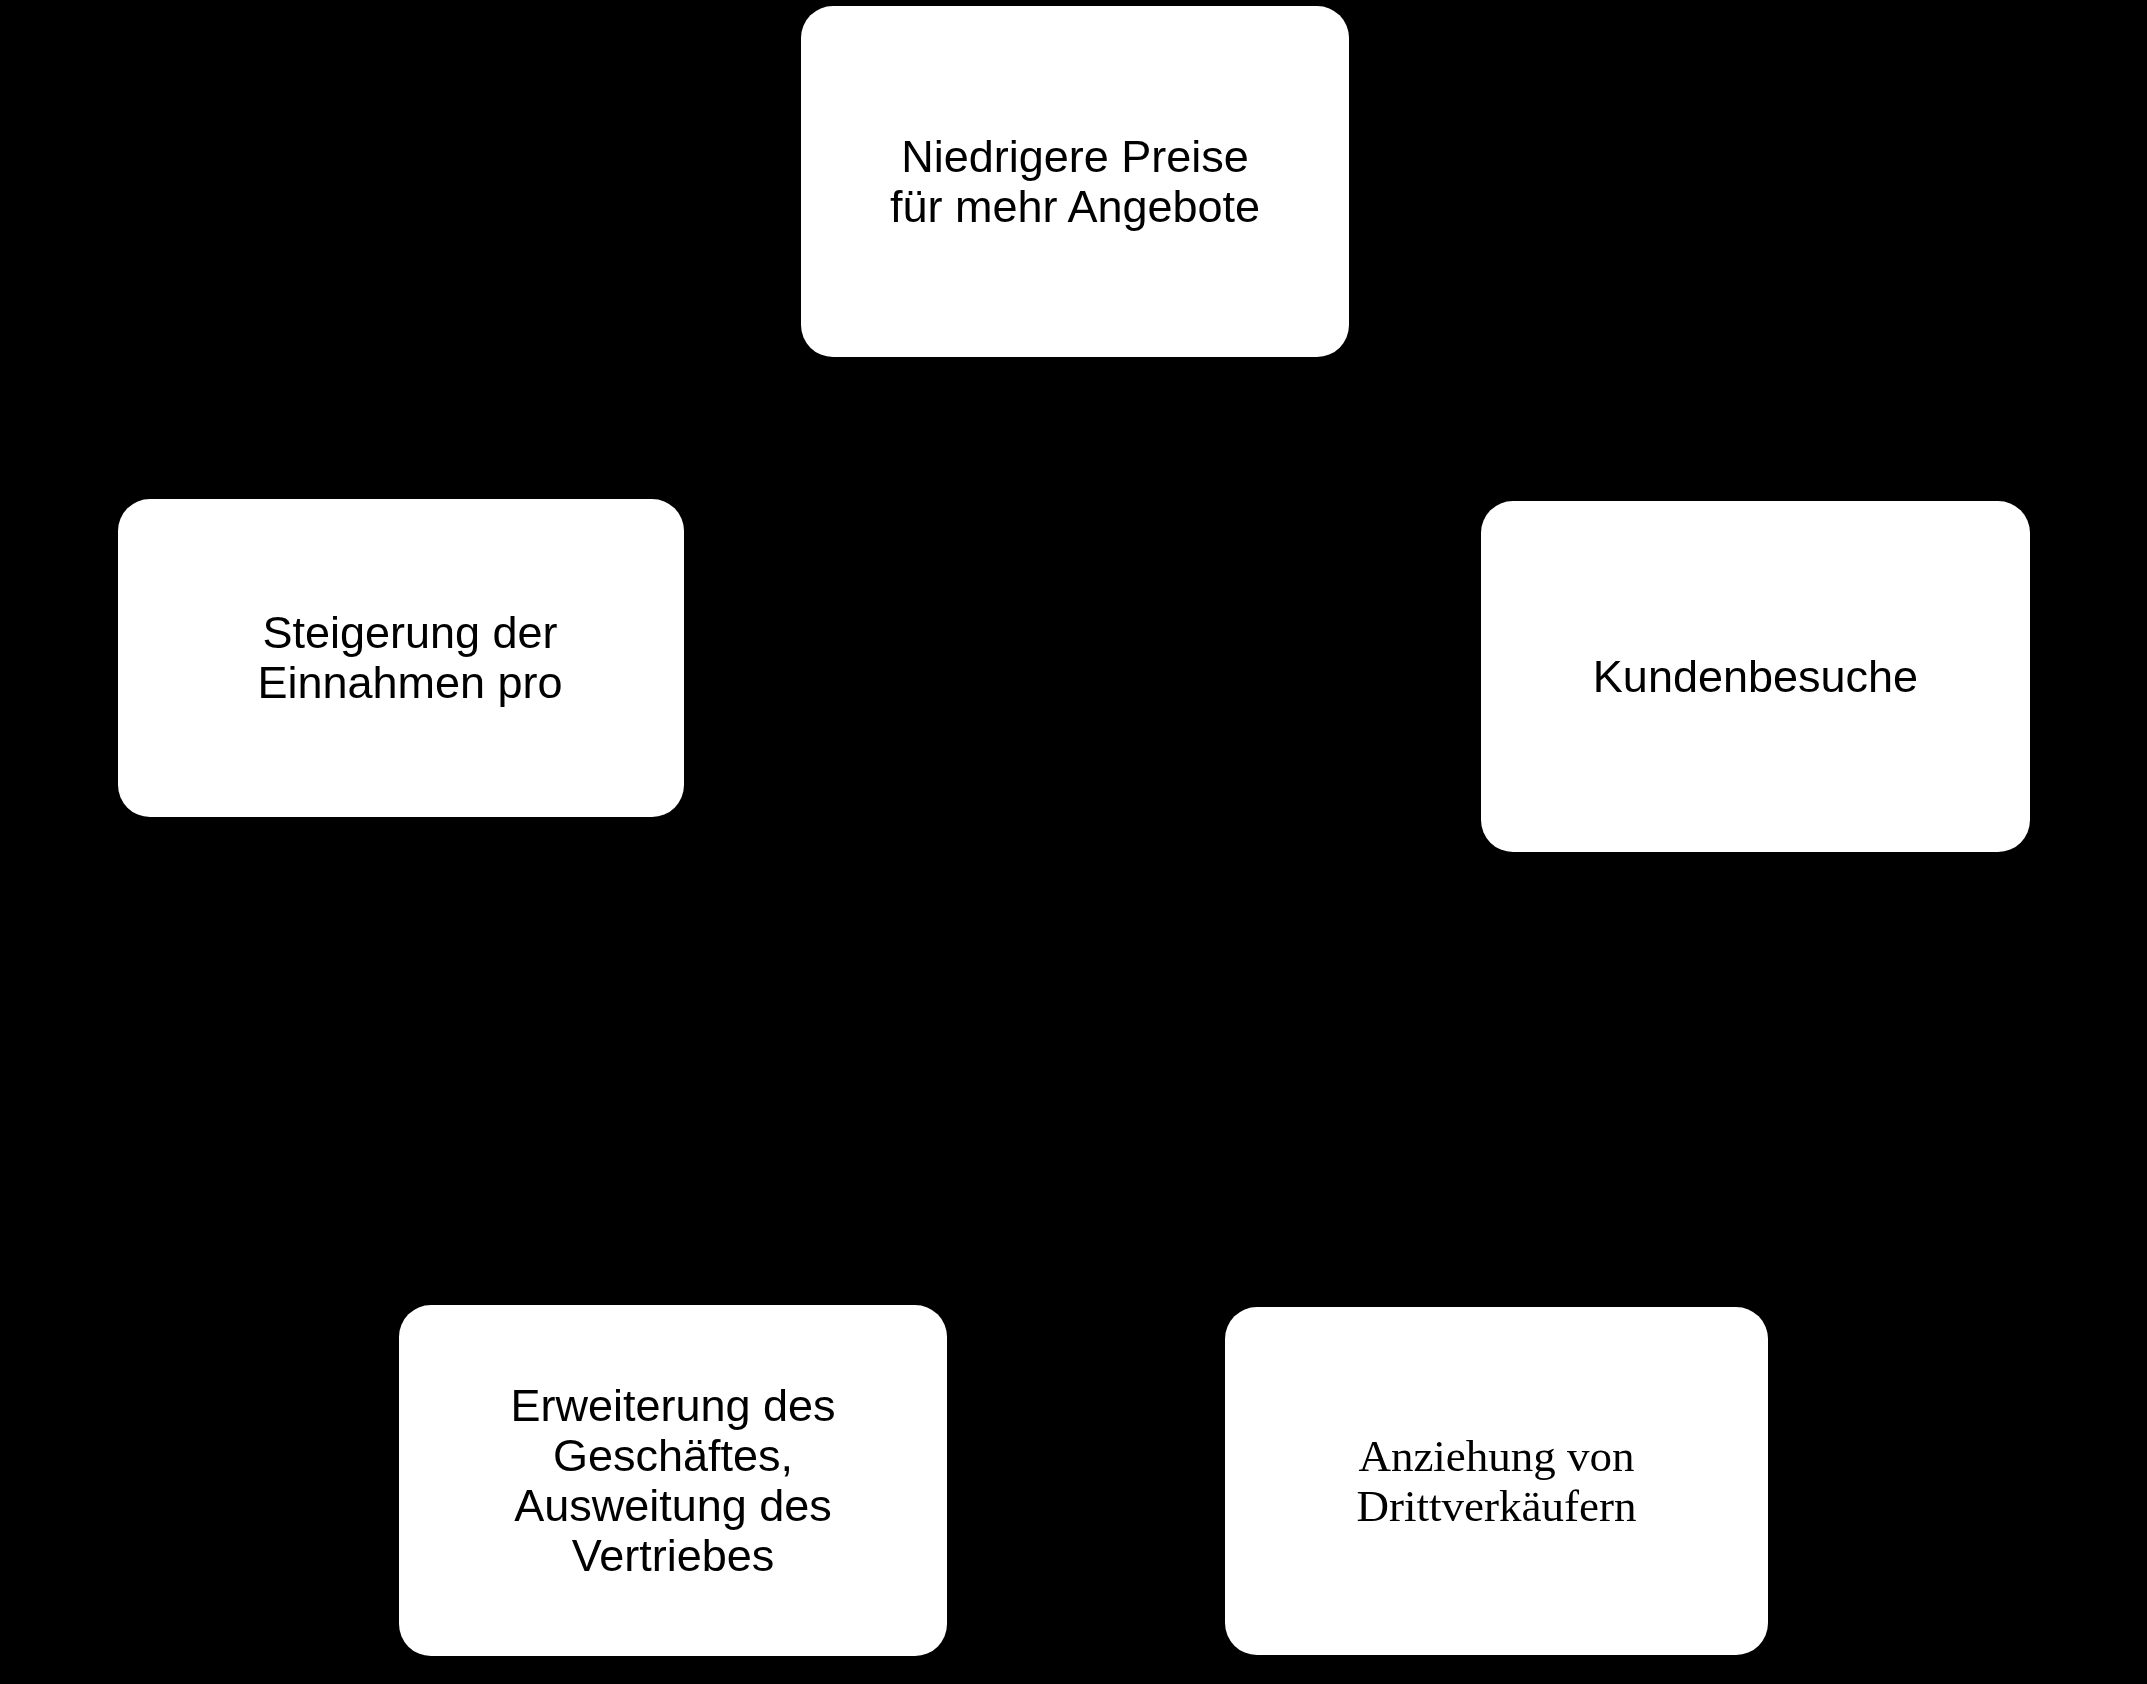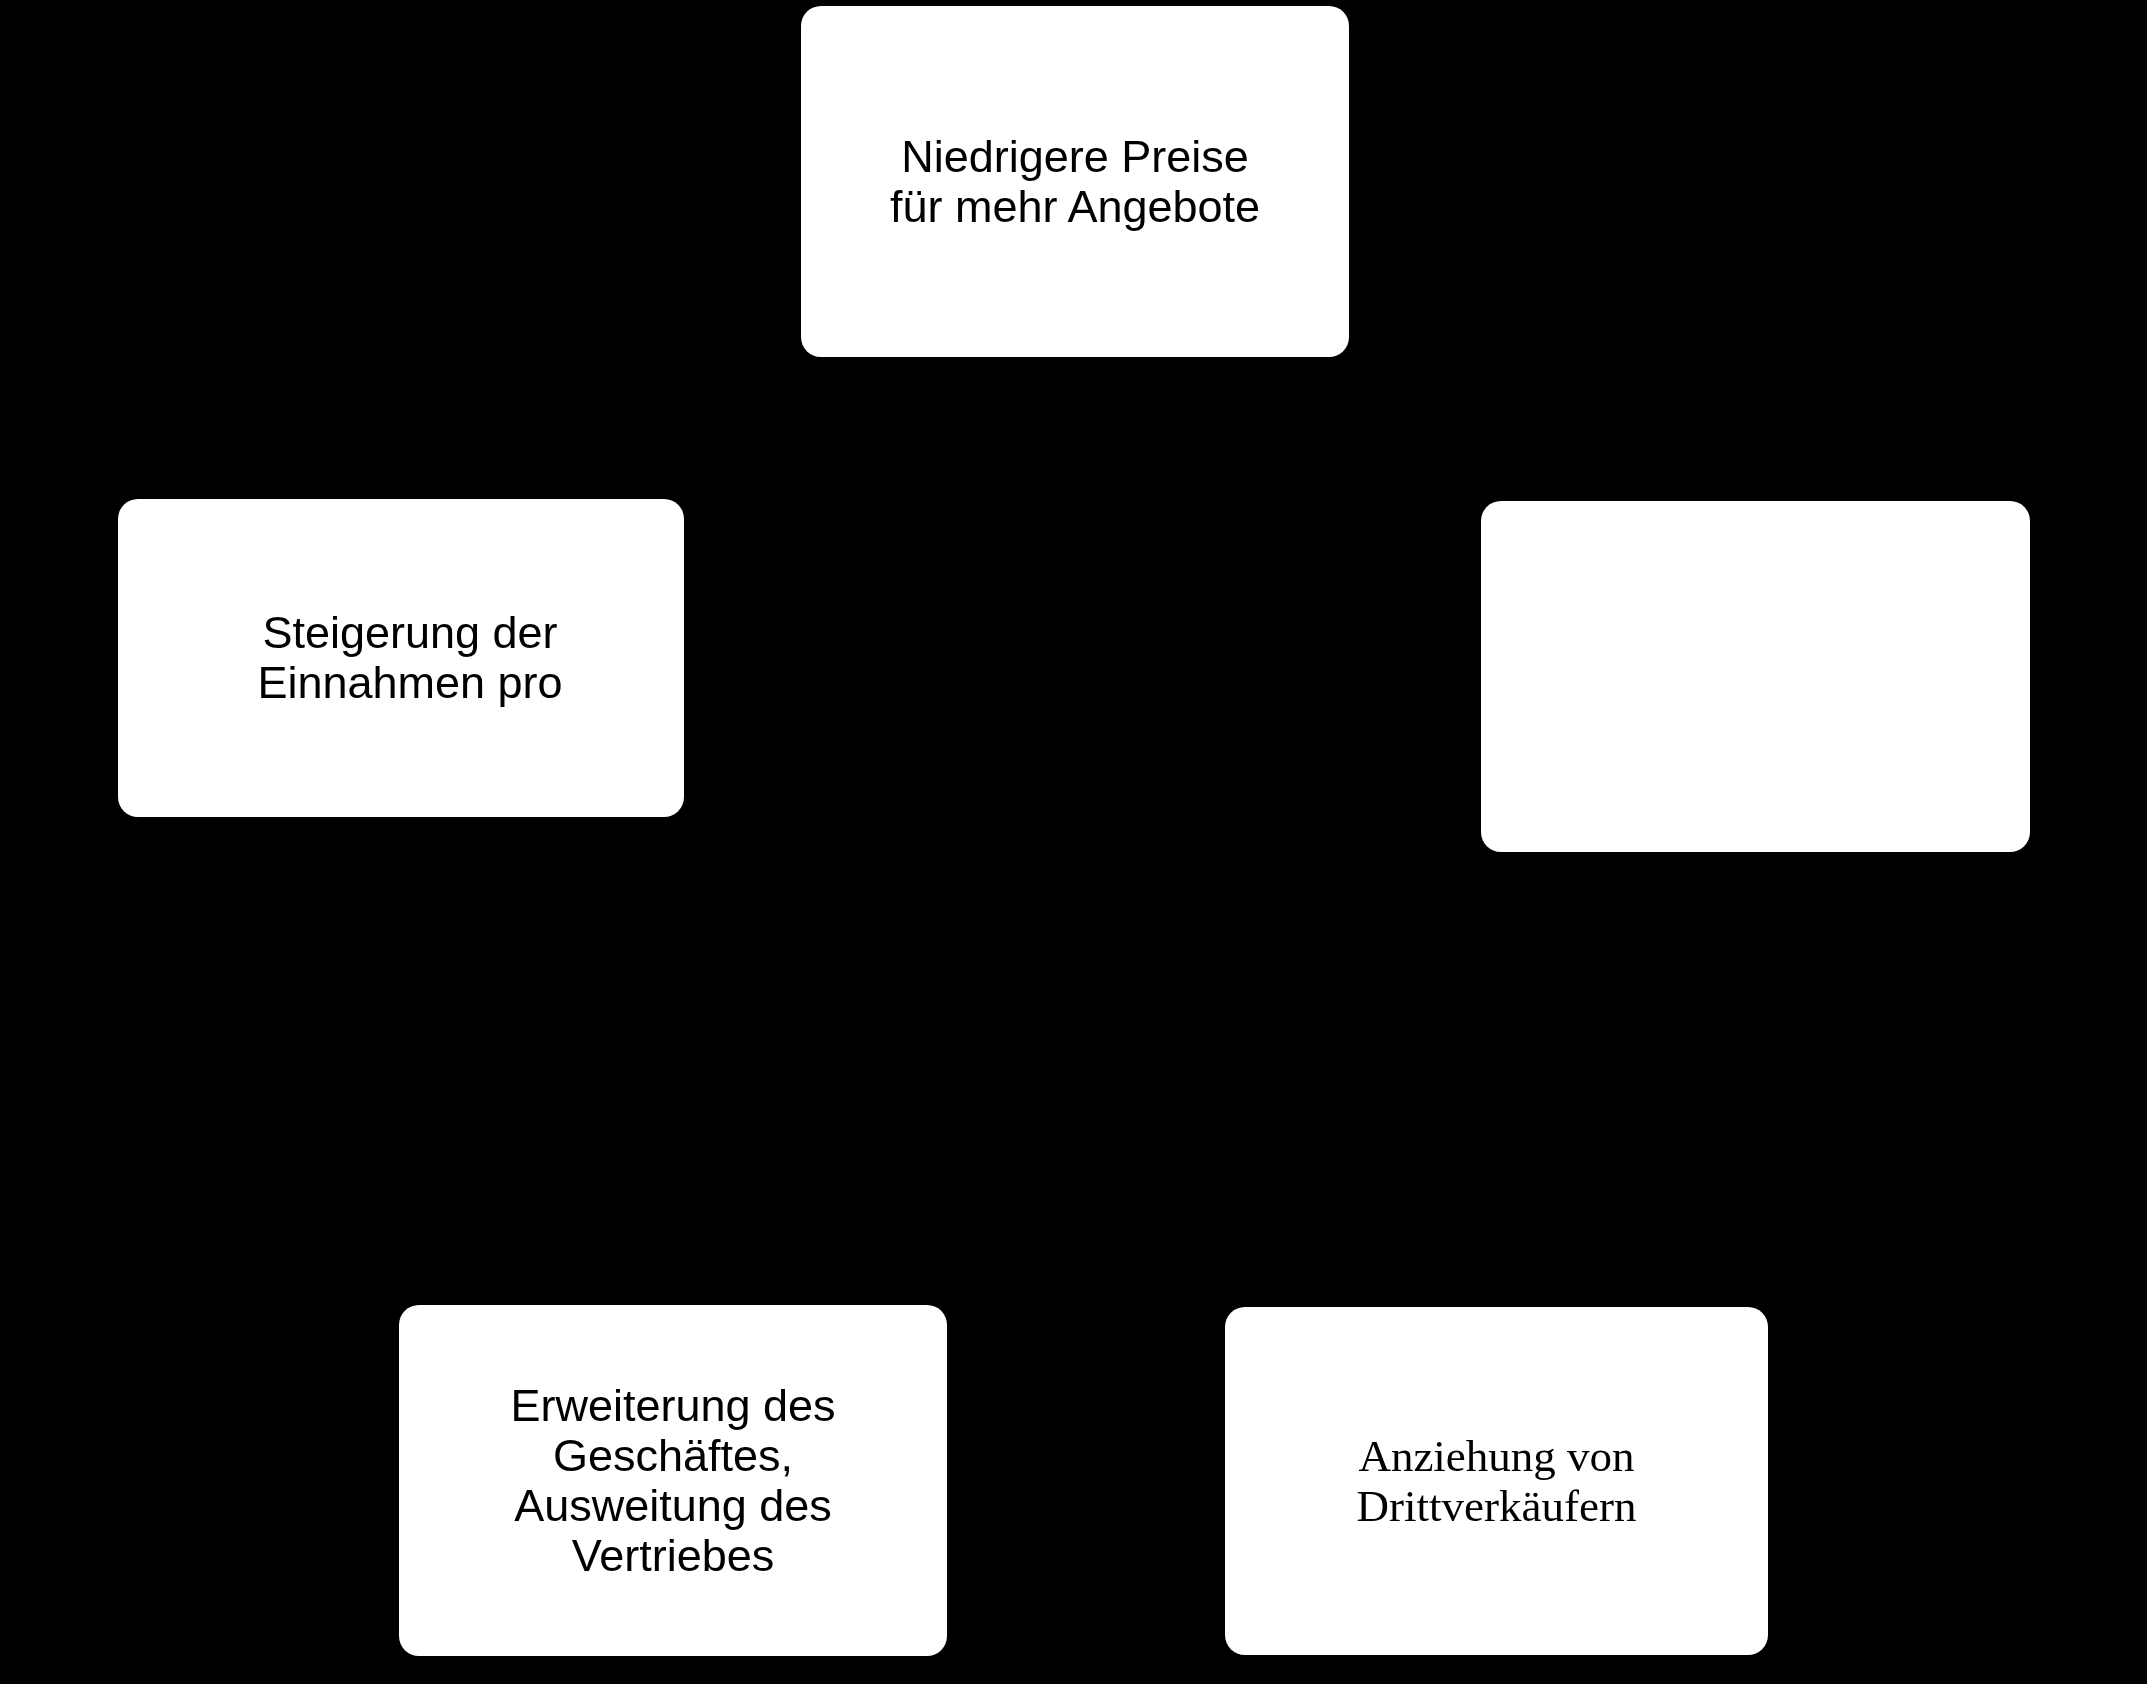--- a/index.html
+++ b/index.html
@@ -11,21 +11,21 @@
     position: relative;
     width: 2147px;
     height: 1684px;
     background: #000000;
     overflow: hidden;
     font-family: "Liberation Sans", sans-serif;
   }
   .node {
     position: absolute;
     background: #ffffff;
-    border-radius: 20px;
+    border-radius: 32px;
     display: flex;
     align-items: center;
     justify-content: center;
   }
   .node-label {
     color: #000000;
     font-size: 45px;
     line-height: 50px;
     text-align: center;
     white-space: nowrap;
@@ -51,20 +51,21 @@
 
   <div class="node node-left">
     <div class="node-label">
       <div>Steigerung der</div>
       <div>Einnahmen pro</div>
     </div>
   </div>
 
   <div class="node node-right">
     <div class="node-label">
+      <div>Kundenbesuche</div>
     </div>
   </div>
 
   <div class="node node-bottom-left">
     <div class="node-label">
       <div>Erweiterung des</div>
       <div>Geschäftes,</div>
       <div>Ausweitung des</div>
       <div>Vertriebes</div>
     </div>

